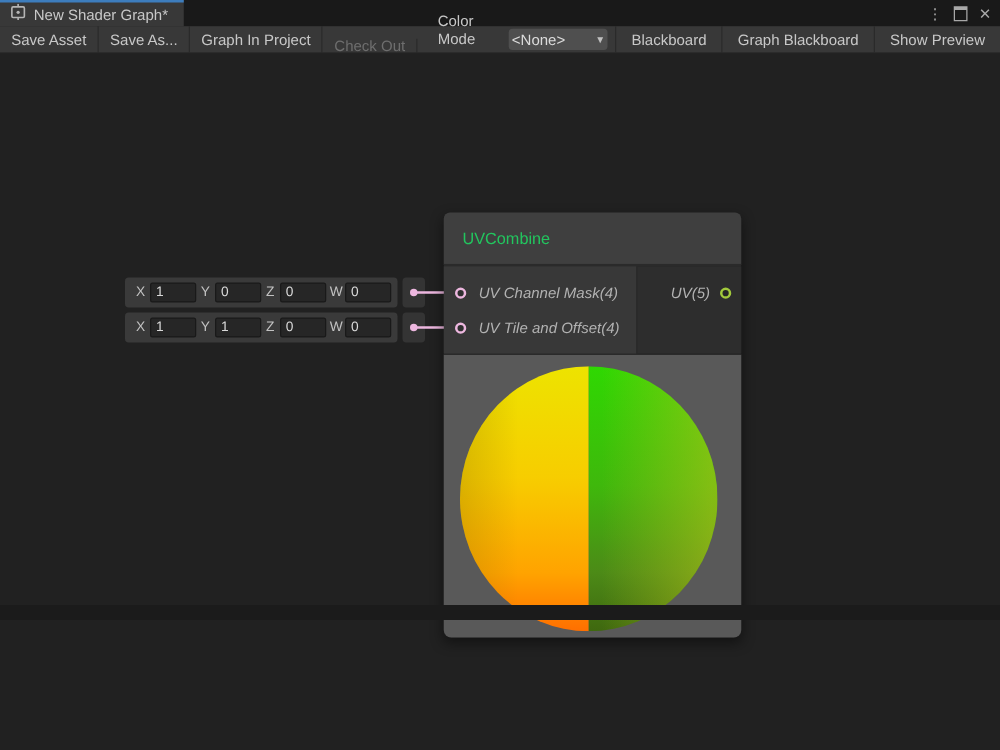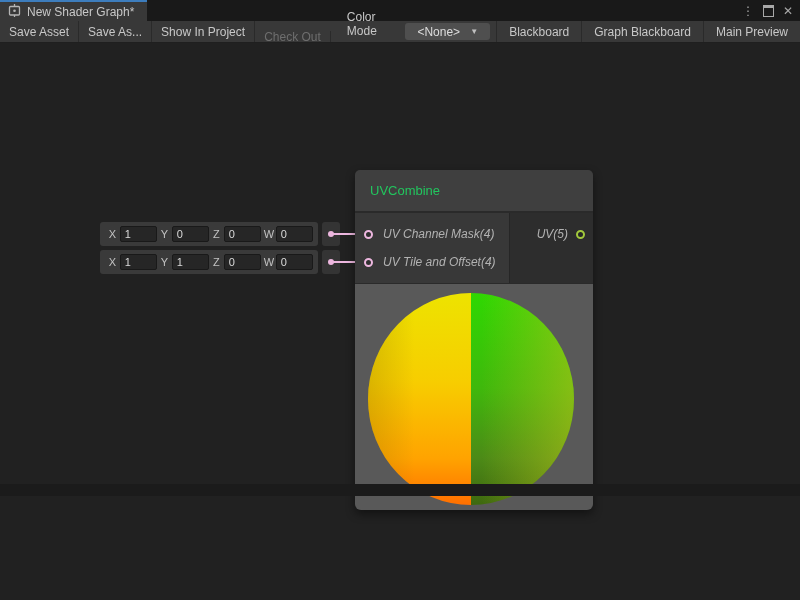--- a/index.html
+++ b/index.html
@@ -23,21 +23,21 @@
   
   .toolbar { position:absolute; top:21px; left:0; right:0; height:21px;
              background:#383838; border-bottom:1px solid #1f1f1f;
              display:flex; align-items:stretch; font-size:12px; color:#c8c8c8; }
   .tb-btn { display:flex; align-items:center; padding:0 9px;
             border-right:1px solid #2a2a2a; cursor:default; white-space:nowrap; }
   .tb-btn.disabled { color:#6e6e6e;margin-top:10px; }
   .cm-label { display:flex; align-items:center; padding:0 9px 16px 16px; }
   .dropdown { margin:2px 6px 2px 0; width:100px; background:#4f4f4f;
               border-radius:3px; display:flex; align-items:center;
-              padding:0 12px; color:#dcdcdc; box-sizing:border-box;justify-content:flex-end; }
+              padding:0 2px; color:#dcdcdc; box-sizing:border-box;justify-content:flex-end; }
   .dropdown .arrow { margin-left:auto; font-size:8px; color:#c0c0c0; }
   .right-group { margin-left:auto; display:flex; }
   .right-group .tb-btn { border-right:none; border-left:1px solid #2a2a2a; padding:0 12px;text-align:center; }
 
   
   .canvas { position:absolute; top:43px; left:0; width:800px; height:545px;
             background:#212121; }
   .bottom-strip { position:absolute; left:0; bottom:0; width:800px; height:12px;
                   background:#1b1b1b; }
 
@@ -110,31 +110,31 @@
     <div class="win-controls">
       <span class="wc-menu">⋮</span>
       <span class="wc-max"></span>
       <span class="wc-close">✕</span>
     </div>
   </div>
 
   <div class="toolbar">
     <div class="tb-btn">Save Asset</div>
     <div class="tb-btn">Save As...</div>
-    <div class="tb-btn">Show In Project</div>
+    <div class="tb-btn">Graph In Project</div>
     <div class="tb-btn disabled">Check Out</div>
     <div class="cm-label">Color Mode</div>
     <div class="dropdown">
       <span>&lt;None&gt;</span>
       <span class="arrow">▼</span>
     </div>
     <div class="right-group">
       <div class="tb-btn">Blackboard</div>
       <div class="tb-btn">Graph Blackboard</div>
-      <div class="tb-btn">Main Preview</div>
+      <div class="tb-btn">Show Preview</div>
     </div>
   </div>
 
   <div class="canvas">
 
     <div class="vrow" style="top:179px">
       <span class="vlabel">X</span>
       <div class="vfield">1</div>
       <span class="vlabel">Y</span>
       <div class="vfield">0</div>

